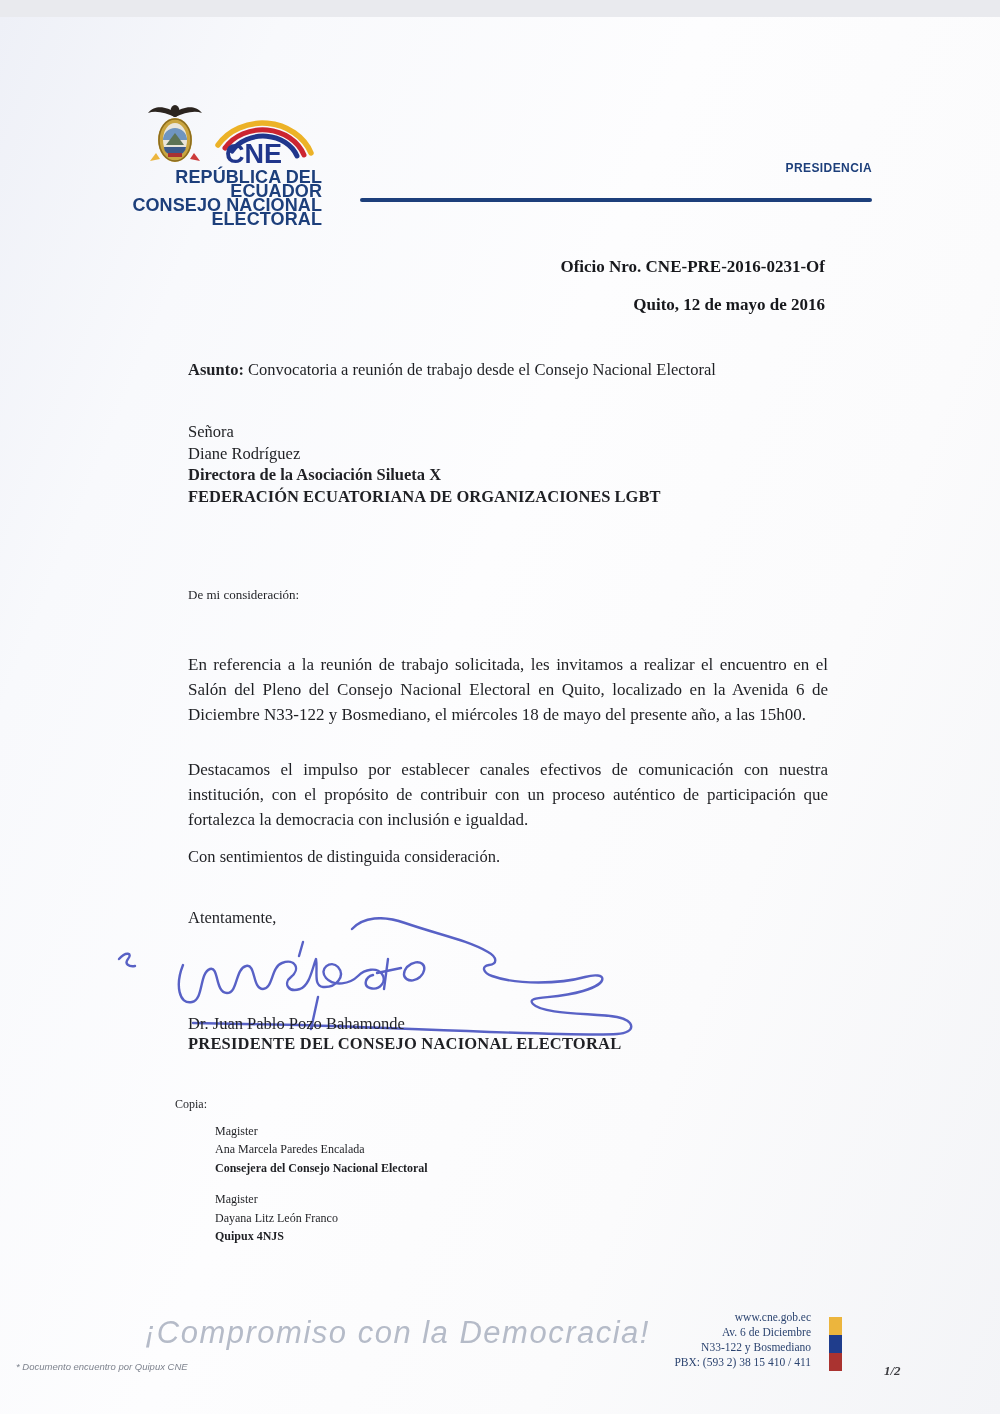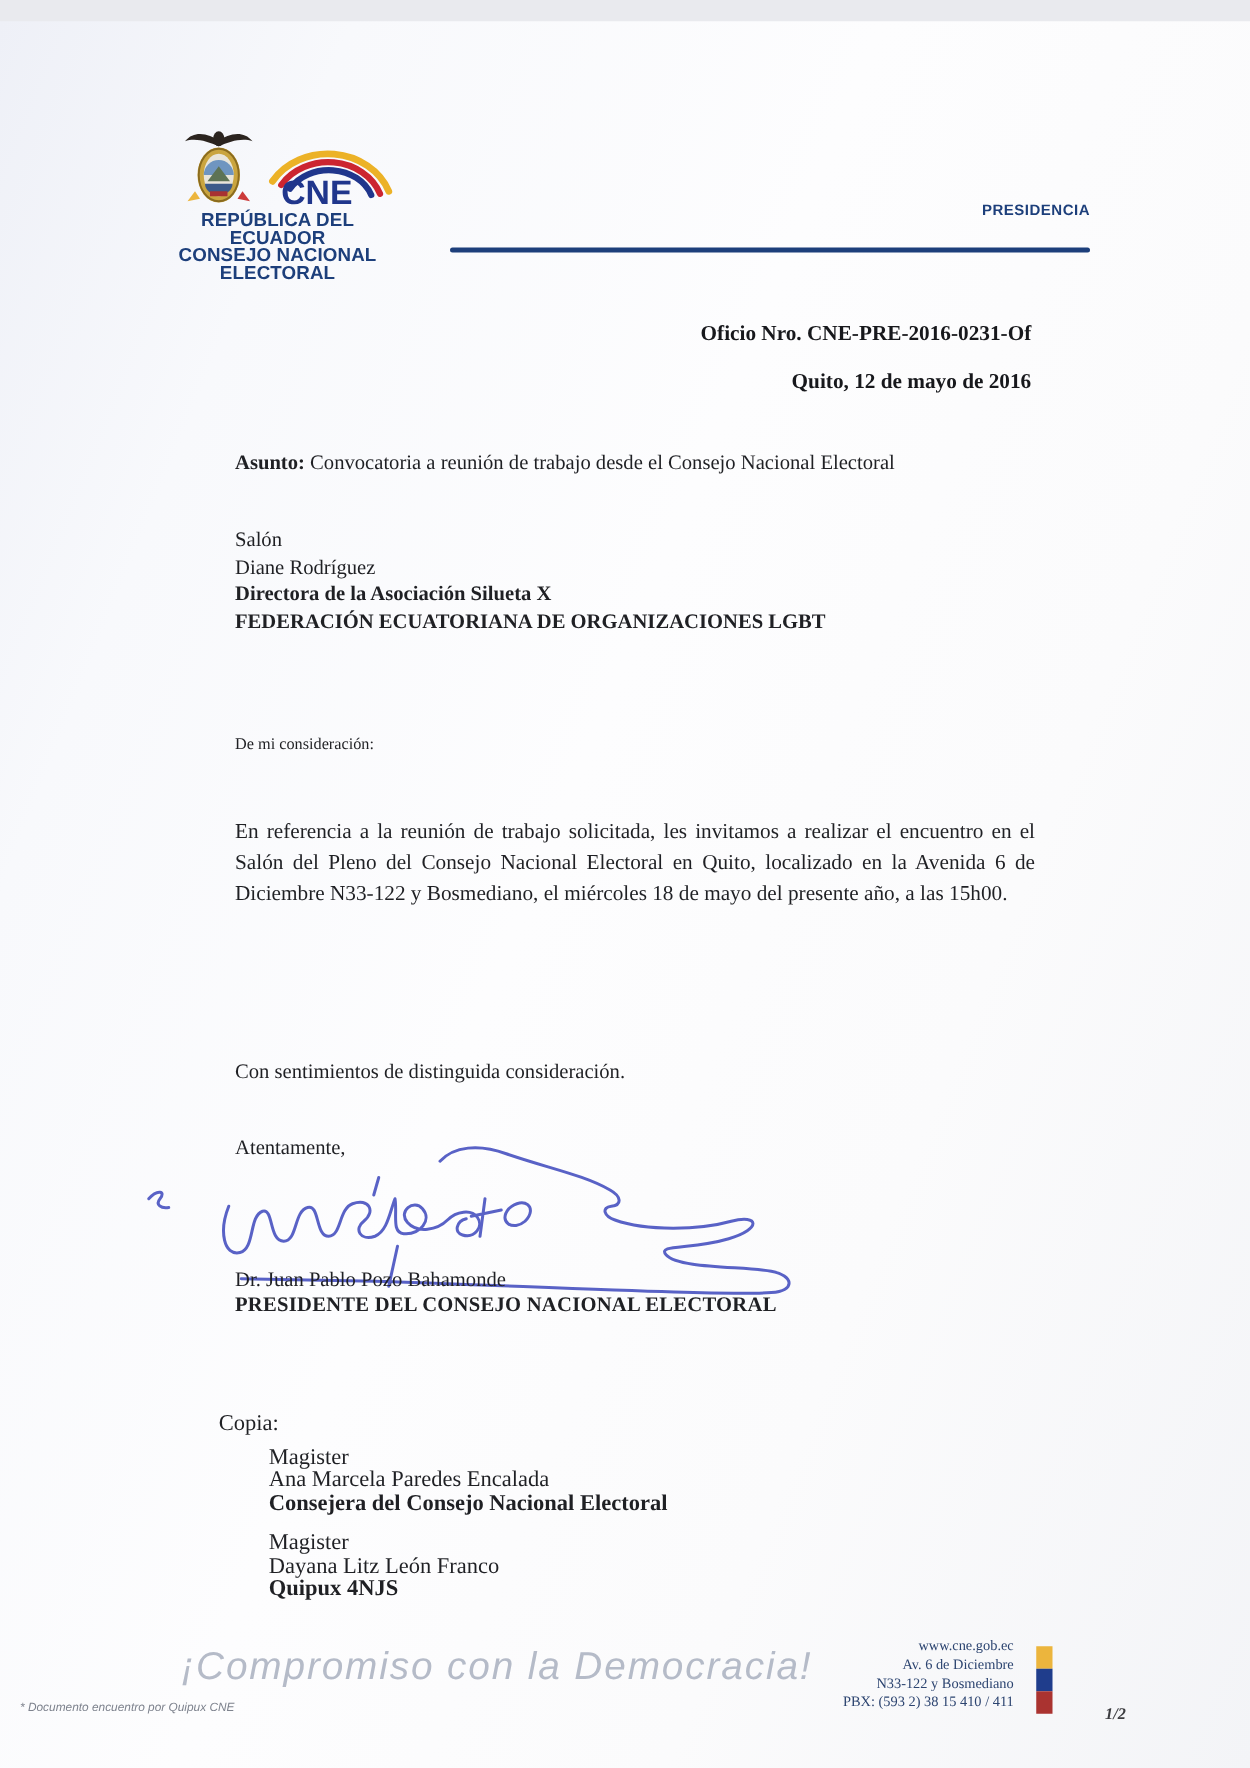--- a/index.html
+++ b/index.html
@@ -8,22 +8,22 @@
     position:relative;width:1000px;height:1404px;margin:17px auto;overflow:hidden;
     background:linear-gradient(112deg,#eef0f7 0%,#f8f9fc 18%,#fdfdfe 45%,#fbfbfc 70%,#f3f4f7 100%);
     color:#1f2024;
   }
   .abs{position:absolute;}
   
   .logo{left:122px;top:84px;width:200px;text-align:center;}
   .logo-art{position:relative;height:66px;}
   .emblem{position:absolute;left:22px;top:0;}
   .cne-mark{position:absolute;left:90px;top:2px;}
-  .logo-line{font-family:"Liberation Sans",sans-serif;font-weight:bold;font-size:15px;
-    color:#1d3f7b;line-height:14px;letter-spacing:.1px;margin-top:3px;}
+  .logo-line{font-family:"Liberation Sans",sans-serif;font-weight:bold;font-size:18px;
+    color:#1d3f7b;line-height:14px;letter-spacing:.1px;margin-top:3px;text-align:right;}
   .presidencia{right:128px;top:144px;font-family:"Liberation Sans",sans-serif;
     font-weight:bold;font-size:12px;color:#1d3f7b;letter-spacing:.4px;}
   .header-rule{left:360px;top:181px;width:512px;height:4px;background:#1d3f7b;border-radius:2px;}
   
   .oficio{right:175px;top:240px;font-weight:bold;font-size:17px;color:#17181c;}
   .dateline{right:175px;top:278px;font-weight:bold;font-size:17px;color:#17181c;}
   
   .subject{left:188px;top:343px;font-size:16.5px;width:680px;}
   .subject b{font-weight:bold;text-align:right;}
   .recipient{left:188px;top:404px;font-size:16.5px;line-height:21.5px;}
@@ -31,21 +31,21 @@
   .greeting{left:188px;top:570px;font-size:13px;}
   .para{left:188px;top:0;width:640px;font-size:17px;line-height:25px;text-align:justify;}
   .p1{top:635px;}
   .p2{top:740px;}
   .closing{left:188px;top:830px;font-size:16.5px;}
   .signoff{left:188px;top:891px;font-size:16.5px;}
   .sig-svg{left:105px;top:890px;}
   .signer-name{left:188px;top:997px;font-size:16.5px;}
   .signer-title{left:188px;top:1017px;font-size:16.5px;font-weight:bold;letter-spacing:.2px;}
   
-  .copies{left:175px;top:1112px;font-size:18px;line-height:18.5px;}
+  .copies{left:175px;top:1078px;font-size:12px;line-height:18.5px;}
   .copy-entry{margin:8px 0 0 40px;}
   .copy-entry+.copy-entry{margin-top:13px;}
   
   .slogan{left:145px;top:1298px;font-family:"Liberation Sans",sans-serif;font-style:italic;
     font-size:31px;color:#b5bbc8;letter-spacing:1.5px;}
   .gen-note{left:16px;top:1344px;font-family:"Liberation Sans",sans-serif;font-style:italic;
     font-size:9.5px;color:#7e838e;}
   .contact{right:189px;top:1293px;text-align:right;font-size:11.5px;line-height:15px;
     color:#2c4470;}
   .flag-bar{left:829px;top:1300px;width:13px;height:54px;display:flex;flex-direction:column;}
@@ -85,28 +85,29 @@
 
   <div class="abs presidencia">PRESIDENCIA</div>
   <div class="abs header-rule"></div>
 
   <div class="abs oficio">Oficio Nro. CNE-PRE-2016-0231-Of</div>
   <div class="abs dateline">Quito, 12 de mayo de 2016</div>
 
   <div class="abs subject"><b>Asunto:</b>&nbsp;<span>Convocatoria a reunión de trabajo desde el Consejo Nacional Electoral</span></div>
 
   <div class="abs recipient">
-    <div>Salón</div>
+    <div>Señora</div>
     <div>Diane Rodríguez</div>
     <div class="bold">Directora de la Asociación Silueta X</div>
     <div class="bold">FEDERACIÓN ECUATORIANA DE ORGANIZACIONES LGBT</div>
   </div>
 
   <div class="abs greeting">De mi consideración:</div>
   <div class="abs para p1">En referencia a la reunión de trabajo solicitada, les invitamos a realizar el encuentro en el Salón del Pleno del Consejo Nacional Electoral en Quito, localizado en la Avenida 6 de Diciembre N33-122 y Bosmediano, el miércoles 18 de mayo del presente año, a las 15h00.</div>
+  <div class="abs para p2">Destacamos el impulso por establecer canales efectivos de comunicación con nuestra institución, con el propósito de contribuir con un proceso auténtico de participación que fortalezca la democracia con inclusión e igualdad.</div>
   <div class="abs closing">Con sentimientos de distinguida consideración.</div>
   <div class="abs signoff">Atentamente,</div>
 
   <svg class="abs sig-svg" width="790" height="140" viewBox="0 0 790 140">
     <g fill="none" stroke="#4751c0" stroke-width="2.4" stroke-linecap="round" stroke-linejoin="round" opacity="0.9">
 
       <path d="M14,52 c 7,-8 14,-6 9,0 c -4,5 1,8 7,7"></path>
 
       <path d="M78,58 C70,78 74,98 87,95 C99,92 94,66 105,62 C114,59 110,86 122,86
                C133,86 130,62 141,59 C151,56 147,82 158,82 C168,82 166,60 177,56

